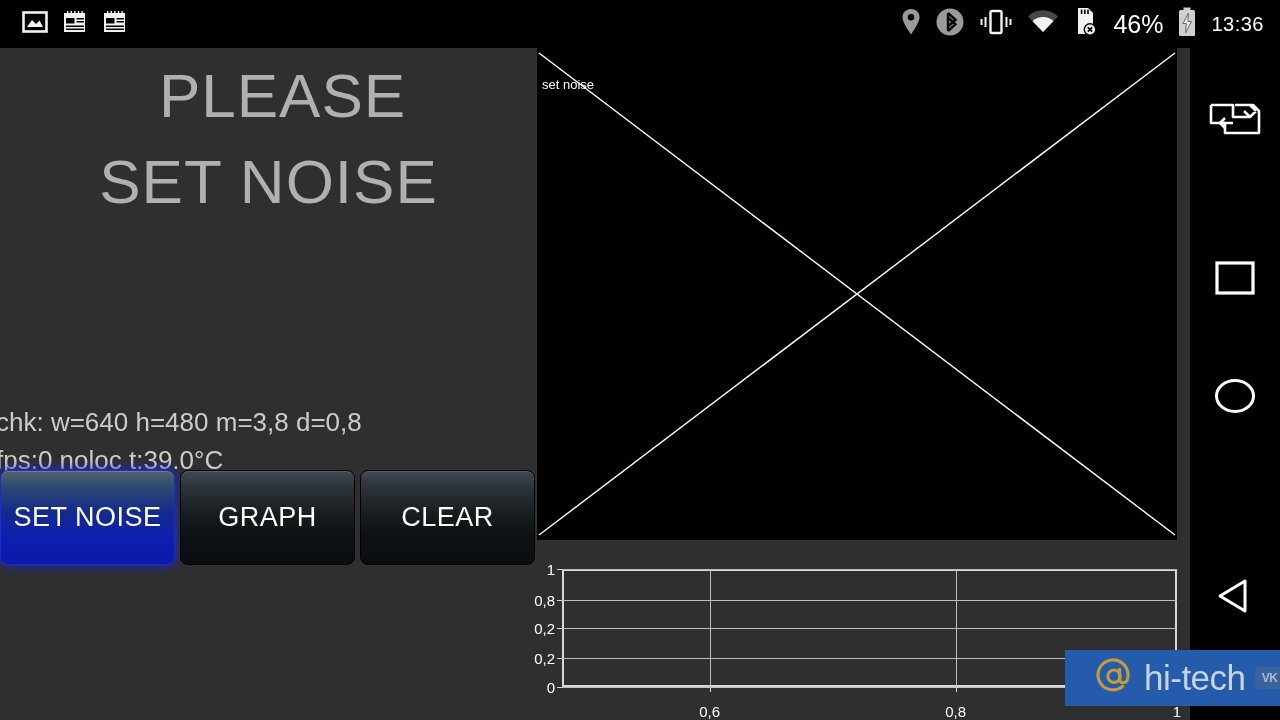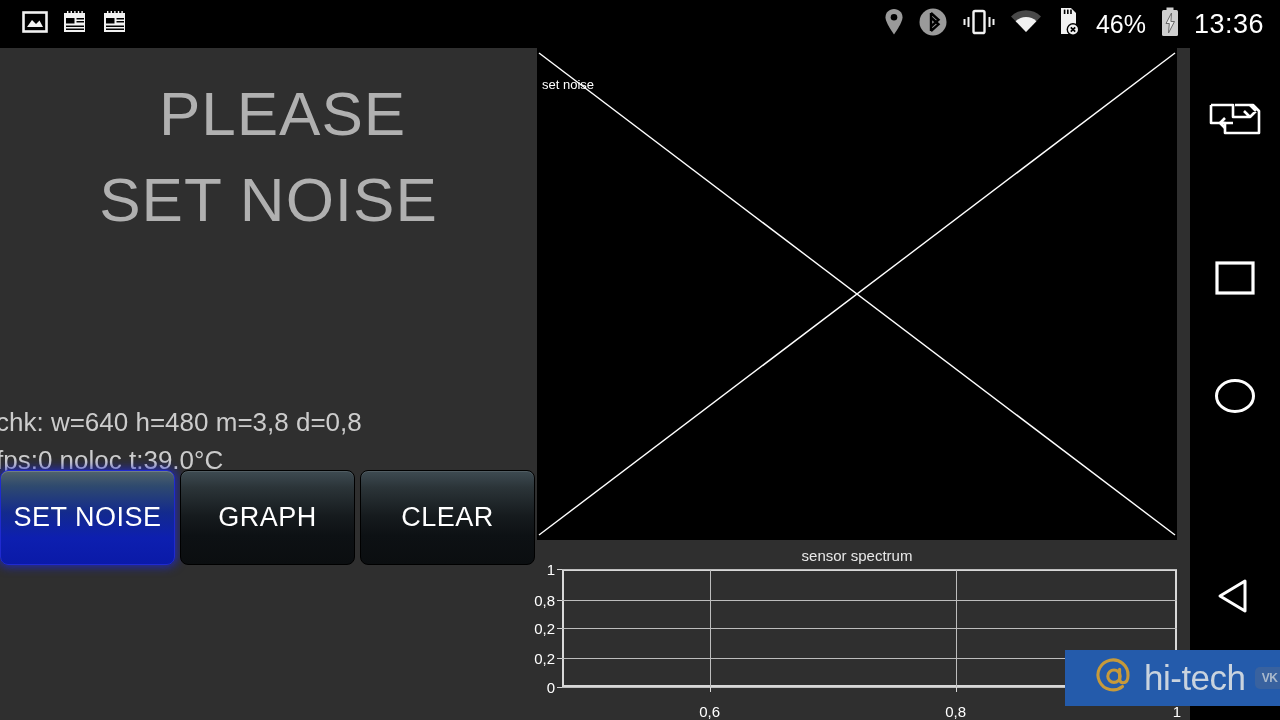--- a/index.html
+++ b/index.html
@@ -15,39 +15,39 @@
   #status-bar {
     position:absolute; left:0; top:0; width:1280px; height:48px;
     background:#000; display:flex; align-items:center;
   }
   #status-left { display:flex; align-items:center; gap:14px; padding-left:22px; }
   #status-right {
     margin-left:auto; display:flex; align-items:center; gap:14px; padding-right:16px;
   }
   .sb-ico { display:block; }
   .sb-pct { color:#ffffff; font-size:25px; }
-  #clock { color:#ffffff; font-size:27px; letter-spacing:.5px; }
+  #clock { color:#ffffff; font-size:20px; letter-spacing:.5px; }
 
   
   #app {
     position:absolute; left:0; top:48px; width:1190px; height:672px;
     background:#2f2f2f;
   }
 
   
   #left-panel {
     position:absolute; left:0; top:0; width:537px; height:672px;
     background:#2f2f2f;
   }
   #please-msg {
     position:absolute; left:0; top:5px; width:537px;
     text-align:center; color:#b0b0b0;
     font-size:62px; line-height:86px; letter-spacing:1px;
   }
-  #please-msg .line1 { display:block; padding-left:28px;margin-top:18px; }
+  #please-msg .line1 { display:block; padding-left:28px; }
   #please-msg .line2 { display:block; padding-left:0px; }
 
   #status-lines {
     position:absolute; left:-4px; top:355px; width:541px;
     color:#cccccc; font-size:26px; line-height:38px;
   }
 
   #button-row {
     position:absolute; left:0px; top:422px; width:537px; height:95px;
     display:flex; gap:5px;
@@ -246,21 +246,20 @@
     <div id="sensor-view">
       <svg width="640" height="492">
         <rect x="0" y="0" width="640" height="492" fill="#000"></rect>
         <line x1="2" y1="5" x2="638" y2="487" stroke="#ffffff" stroke-width="1.4"></line>
         <line x1="638" y1="5" x2="2" y2="487" stroke="#ffffff" stroke-width="1.4"></line>
       </svg>
       <div class="label">set noise</div>
     </div>
 
     <div id="spectrum">
-      <div id="spectrum-title">sensor spectrum</div>
       <div id="plot-area">
         <div id="plot-frame"></div>
 
         <div class="hgrid" style="top:0%"></div>
         <div class="hgrid" style="top:26%"></div>
         <div class="hgrid" style="top:50%"></div>
         <div class="hgrid" style="top:75%"></div>
         <div class="hgrid" style="top:100%"></div>
 
         <div class="ytick" style="top:0%"></div>

